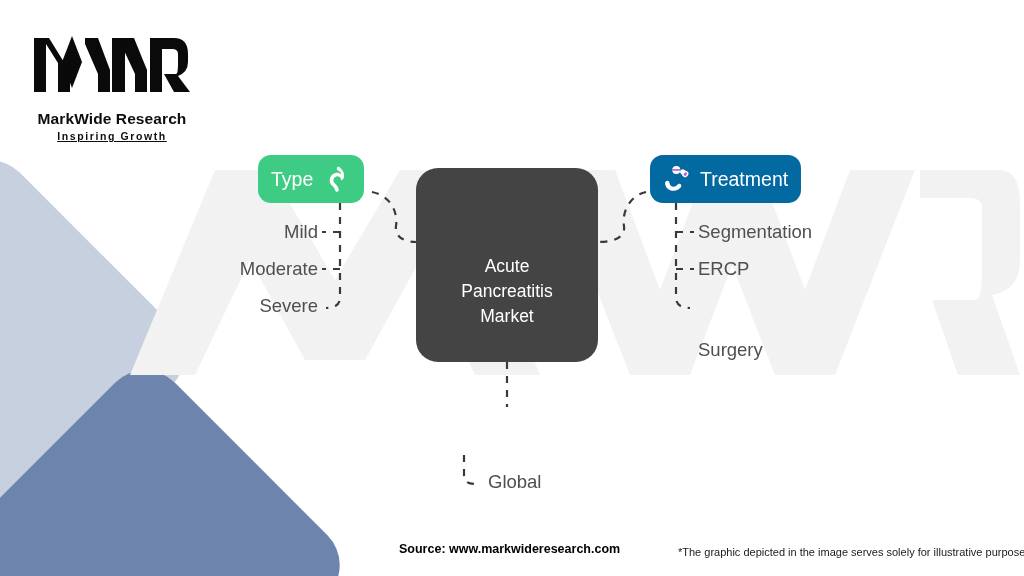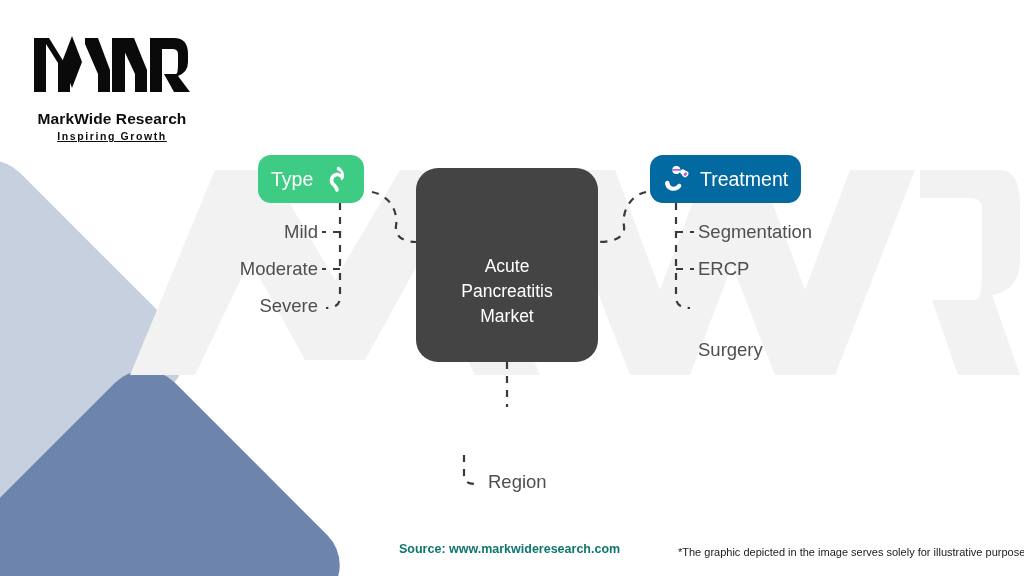--- a/index.html
+++ b/index.html
@@ -167,21 +167,21 @@
   }
   .leaf-right { text-align: right; }
 
   
   .source {
     position: absolute;
     left: 399px;
     top: 542px;
     font-size: 12.5px;
     font-weight: bold;
-    color: #0f766e;
+    color: #000000;
     white-space: nowrap;
   }
   .disclaimer {
     position: absolute;
     left: 678px;
     top: 546px;
     font-size: 11px;
     color: #1a1a1a;
     white-space: nowrap;
   }
@@ -273,18 +273,18 @@
 
 
   <div class="leaf leaf-right" style="left:118px; top:221px; width:200px;">Mild</div>
   <div class="leaf leaf-right" style="left:118px; top:295px; width:200px;">Severe</div>
   <div class="leaf leaf-right" style="left:118px; top:258px; width:200px;">Moderate</div>
 
   <div class="leaf" style="left:698px; top:221px;">Segmentation</div>
   <div class="leaf" style="left:698px; top:258px;text-align:center;">ERCP</div>
   <div class="leaf" style="left:698px; top:295px;margin-top:44px;">Surgery</div>
 
-  <div class="leaf" style="left:488px; top:471px;">Region</div>
+  <div class="leaf" style="left:488px; top:471px;">Global</div>
 
   <div class="source">Source: www.markwideresearch.com</div>
   <div class="disclaimer">*The graphic depicted in the image serves solely for illustrative purposes</div>
 
 </div>
 
 </body></html>

